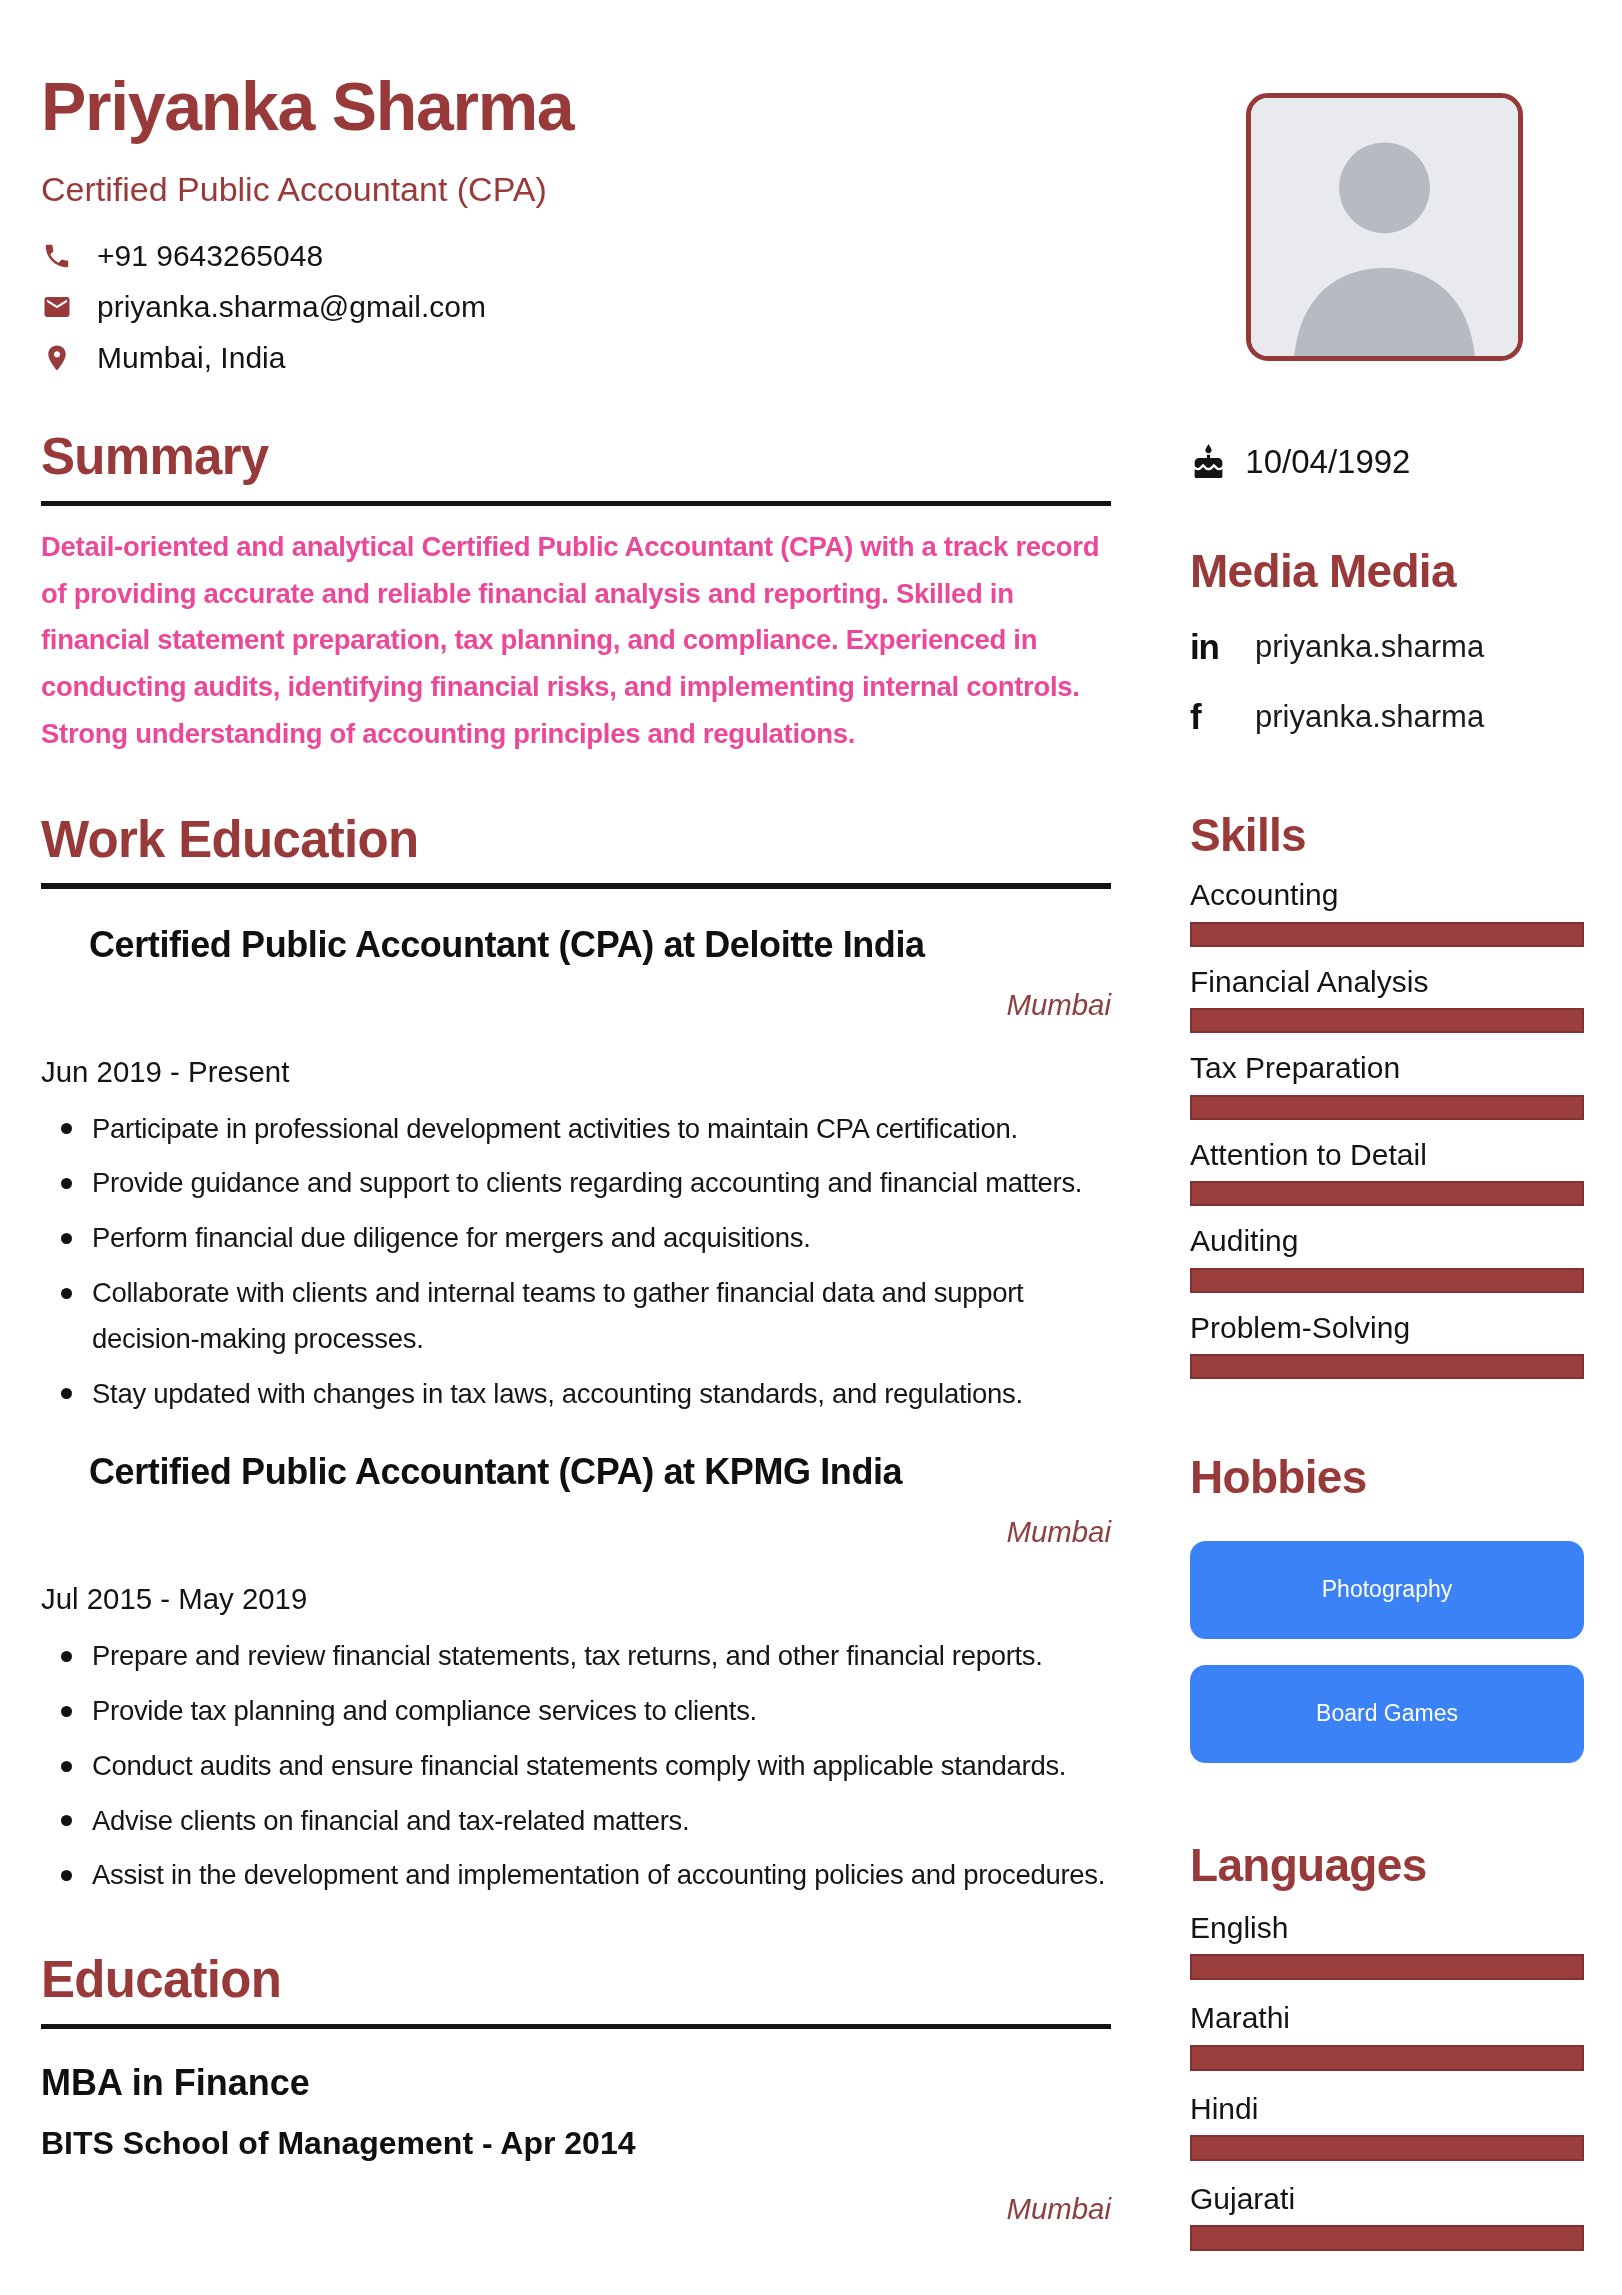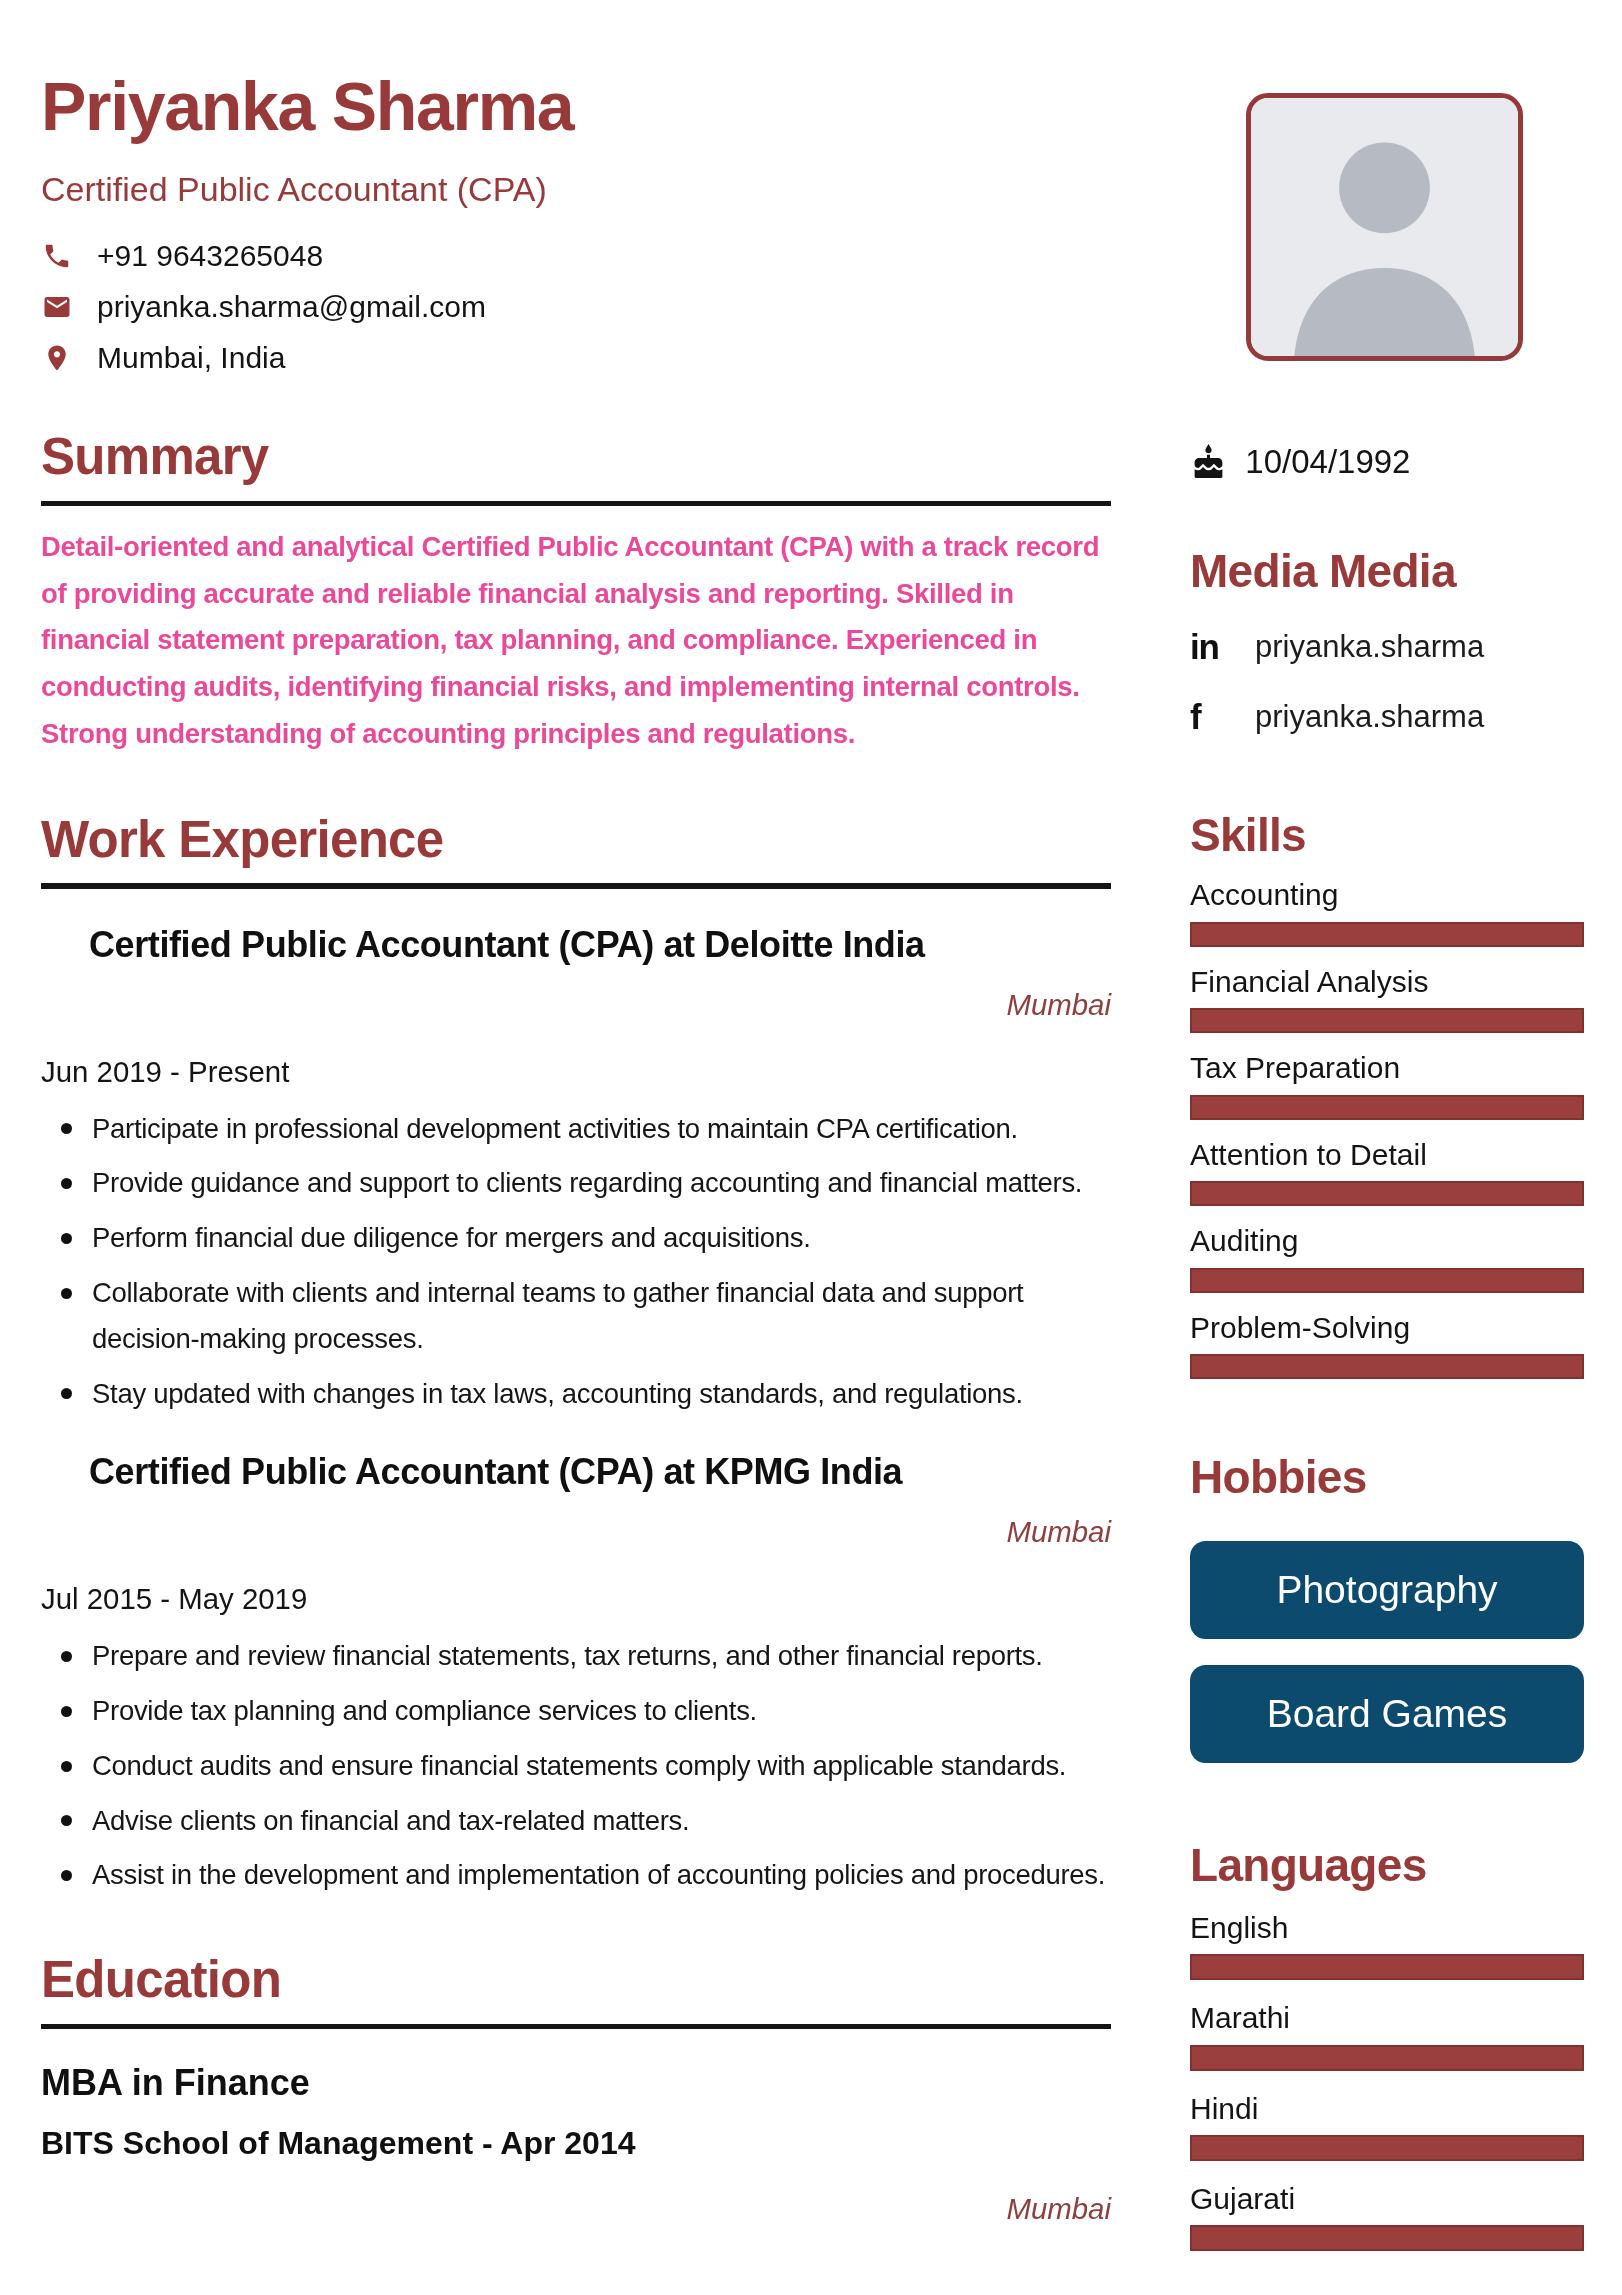--- a/index.html
+++ b/index.html
@@ -55,22 +55,22 @@
   .social-row{margin-top:30px;display:flex;align-items:center;gap:22px;font-size:31px;color:#1c1c1c;}
   .net-glyph{width:43px;flex:none;font-weight:700;font-size:35px;color:#111;letter-spacing:-1.3px;}
 
   .skills-h{margin-top:73px;}
   .skill{margin-top:18.3px;}
   .skill:first-of-type{margin-top:29px;}
   .skill-label,.lang-label{font-size:30px;color:var(--ink);}
   .bar{margin-top:9.2px;height:25px;background:#9a3e3e;border:2px solid var(--accent-dark);}
 
   .hobbies-h{margin-top:73px;}
-  .tag{margin-top:26px;height:98px;border-radius:15.7px;background:#0c4a6e;color:#ffffff;
-       font-size:39px;display:flex;align-items:center;justify-content:center;}
+  .tag{margin-top:26px;height:98px;border-radius:15.7px;background:#3b82f6;color:#ffffff;
+       font-size:23px;display:flex;align-items:center;justify-content:center;}
   .tag.first{margin-top:38px;}
 
   .langs-h{margin-top:77px;}
   .lang{margin-top:21px;}
   .lang:first-of-type{margin-top:29px;}
   .lang .bar{height:26px;}
 </style>
 </head>
 <body>
 
@@ -108,21 +108,21 @@
       </div>
     </div>
 
     <div class="section">
       <div class="h2">Summary</div>
       <div class="rule"></div>
       <div class="summary-text">Detail-oriented and analytical Certified Public Accountant (CPA) with a track record of providing accurate and reliable financial analysis and reporting. Skilled in financial statement preparation, tax planning, and compliance. Experienced in conducting audits, identifying financial risks, and implementing internal controls. Strong understanding of accounting principles and regulations.</div>
     </div>
 
     <div class="section">
-      <div class="h2">Work Experience</div>
+      <div class="h2">Work Education</div>
       <div class="rule"></div>
 
       <div class="job">
         <div class="job-title">Certified Public Accountant (CPA) at Deloitte India</div>
         <div class="job-loc">Mumbai</div>
         <div class="job-dates">Jun 2019 - Present</div>
         <ul class="bullets">
           <li>Participate in professional development activities to maintain CPA certification.</li>
           <li>Provide guidance and support to clients regarding accounting and financial matters.</li>
           <li>Perform financial due diligence for mergers and acquisitions.</li>

